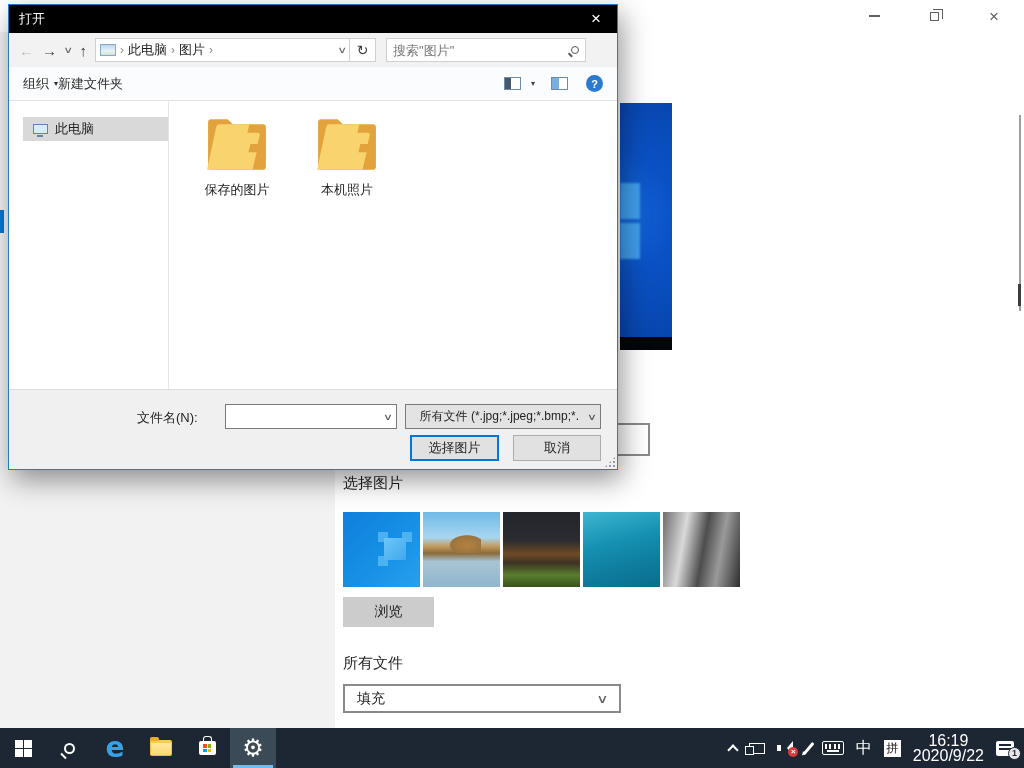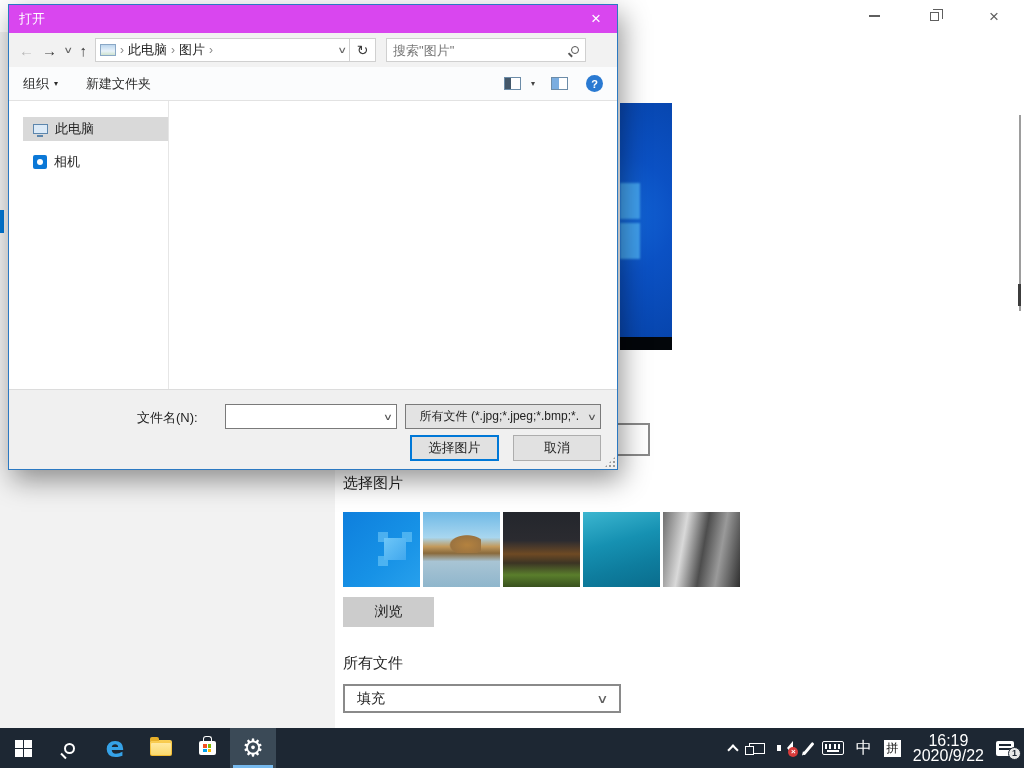--- a/index.html
+++ b/index.html
@@ -56,21 +56,21 @@
   #fit-select .chev { margin-left:auto; color:#5f5f5f; font-size:12px; transform:scaleX(1.4); }
 
   #taskbar-nav-item { position:absolute; left:0; top:498px; width:335px; height:36px;
     display:flex; align-items:center; gap:14px; padding-left:16px; font-size:15px; color:#1f1f1f; }
   .tb-item-icon { width:19px; height:13px; border:1.5px solid #3c3c3c; position:relative; }
   .tb-item-icon::after { content:""; position:absolute; left:1px; right:1px; bottom:1px; height:4px; background:#3c3c3c; }
 
   
   #dialog { position:absolute; left:8px; top:4px; width:610px; height:466px; background:#ffffff;
     border:1px solid #2b79c2; box-shadow:4px 10px 26px rgba(0,0,0,.42); }
-  #dlg-titlebar { height:28px; background:#d946ef; display:flex; align-items:center; padding-left:10px; }
+  #dlg-titlebar { height:28px; background:#000000; display:flex; align-items:center; padding-left:10px; }
   #dlg-title { color:#fff; font-size:13px; }
   #dlg-close { margin-left:auto; width:42px; height:28px; display:flex; align-items:center; justify-content:center;
     color:#fff; font-size:17px; }
   #dlg-nav { height:34px; background:#f2f2f2; display:flex; align-items:center; padding:0 10px; gap:8px; }
   .nav-arrow { font-size:15px; line-height:15px; }
   #back-btn { color:#b9b9b9; }
   #fwd-btn { color:#3a3a3a; }
   #nav-chevron { color:#666; font-size:9px; transform:scaleX(1.5); }
   #up-btn { color:#3a3a3a; }
   #address-bar { display:flex; align-items:center; height:24px; width:255px; background:#fff;
@@ -86,21 +86,21 @@
   #search-input { border:none; outline:none; flex:1; font-size:13px; color:#1f1f1f; min-width:0;
     font-family:"Liberation Sans","DejaVu Sans",sans-serif; }
   #search-input::placeholder { color:#767676; }
   .lens { width:8px; height:8px; border:1.5px solid #555; border-radius:50%; position:relative; flex:none; }
   .lens::after { content:""; position:absolute; left:-4px; top:7px; width:5px; height:1.5px; background:#555; transform:rotate(45deg); }
 
   #dlg-cmdbar { height:34px; background:#fbfcfd; border-bottom:1px solid #e2e2e2; display:flex; align-items:center;
     padding:0 14px; font-size:13px; color:#2b2b2b; }
   #organize-btn { display:flex; align-items:center; gap:5px; }
   #organize-btn .caret { font-size:8px; color:#2b2b2b; }
-  #newfolder-btn { margin-left:28px; }
+  #newfolder-btn { }
   #cmd-right { margin-left:auto; display:flex; align-items:center; gap:10px; }
   #view-icon { width:17px; height:13px; border:1px solid #6c8ca8; background:linear-gradient(90deg,#44586a 0 38%,#fff 38%); }
   #view-caret { font-size:8px; color:#444; }
   #panes-icon { width:17px; height:13px; border:1px solid #6c8ca8; background:linear-gradient(90deg,#7aade0 0 45%,#fff 45%); margin-left:6px; }
   #help-btn { width:17px; height:17px; border-radius:50%; background:#2a7ad2; color:#fff; font-size:11px; font-weight:bold;
     display:flex; align-items:center; justify-content:center; margin-left:8px; }
 
   #dlg-body { position:relative; height:289px; background:#fff; }
   #dlg-sidebar { position:absolute; left:0; top:0; width:160px; height:100%; border-right:1px solid #e6e6e6; padding-top:16px; }
   .side-item { height:24px; margin:0 0 9px 14px; display:flex; align-items:center; gap:7px; font-size:13px; color:#1f1f1f; padding-left:10px; }
@@ -277,26 +277,36 @@
       <span id="help-btn">?</span>
     </div>
   </div>
 
   <div id="dlg-body">
     <div id="dlg-sidebar">
       <div class="side-item selected">
         <span class="ic-pc"></span>
         <span>此电脑</span>
       </div>
-      <div class="side-item">
-        <span class="ic-cam"></span>
-        <span>相机</span>
-      </div>
-    </div>
-
+    </div>
+
+    <div id="folder-0" class="folder-item">
+      <svg viewBox="0 0 64 60" width="68" height="62">
+        <path d="M4 9 Q4 6 7 6 H23 L28 11 H57 Q60 11 60 14 V52 Q60 55 57 55 H7 Q4 55 4 52 Z" fill="#e2a33c"></path>
+        <path d="M3 55 L12 13 Q12.5 11 15 11 H44 L42 19 H52 Q54.5 19 54 21.5 L52 30 H45 L43 38 H51 L47 55 Z" fill="#f8d36e"></path>
+      </svg>
+      <div class="folder-label">保存的图片</div>
+    </div>
+    <div id="folder-1" class="folder-item">
+      <svg viewBox="0 0 64 60" width="68" height="62">
+        <path d="M4 9 Q4 6 7 6 H23 L28 11 H57 Q60 11 60 14 V52 Q60 55 57 55 H7 Q4 55 4 52 Z" fill="#e2a33c"></path>
+        <path d="M3 55 L12 13 Q12.5 11 15 11 H44 L42 19 H52 Q54.5 19 54 21.5 L52 30 H45 L43 38 H51 L47 55 Z" fill="#f8d36e"></path>
+      </svg>
+      <div class="folder-label">本机照片</div>
+    </div>
   </div>
 
   <div id="dlg-footer">
     <span id="filename-label">文件名(N):</span>
     <div id="filename-combo">
       <input id="filename-input" value="" style="">
       <span class="combo-chev">∨</span>
     </div>
     <div id="filetype-combo">
       <span id="filetype-value">所有文件 (*.jpg;*.jpeg;*.bmp;*.</span>

